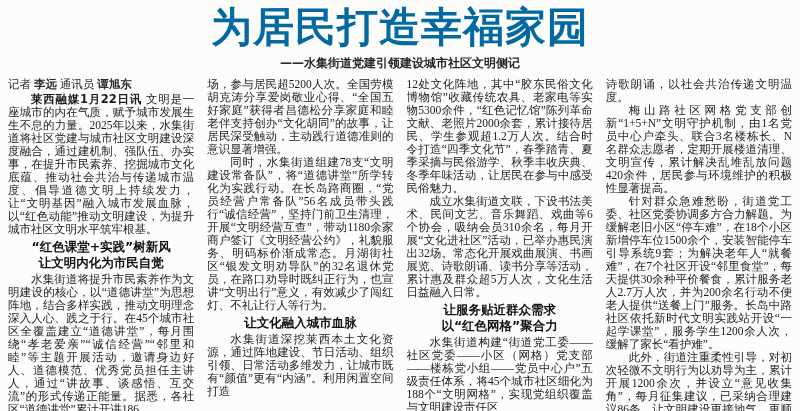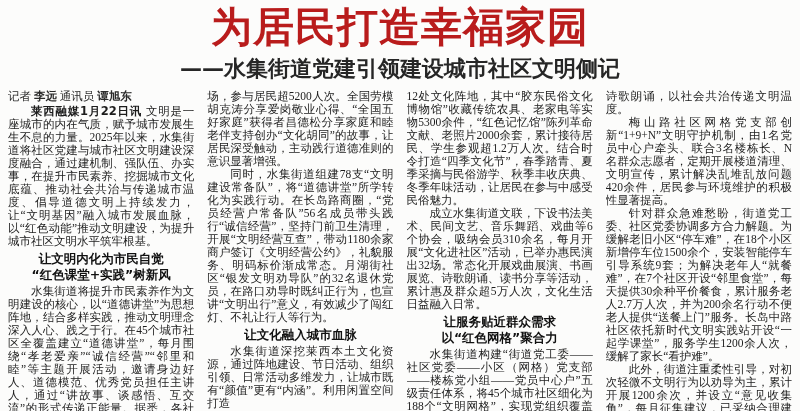--- a/index.html
+++ b/index.html
@@ -11,27 +11,27 @@
     -webkit-font-smoothing:antialiased;
   }
   .page{width:800px;height:411px;overflow:hidden;box-sizing:border-box;}
   .masthead{text-align:center;padding-top:5px;}
   .headline{
     font-family:"DejaVu Sans","Liberation Sans",sans-serif;
     font-weight:900;
     font-size:41px;
     line-height:1.12;
     letter-spacing:1px;
-    color:#b91c1c;
+    color:#0369a1;
     margin:0;
   }
   .subtitle{
     font-family:"DejaVu Sans","Liberation Sans",sans-serif;
     font-weight:700;
-    font-size:22px;
+    font-size:12px;
     line-height:1.2;
     color:#262626;
     margin:5px 0 0 0;
     text-align:center;
   }
   .columns{
     display:flex;
     gap:13px;
     padding:8px 8px 0 8px;
     box-sizing:border-box;
@@ -82,22 +82,22 @@
 <div class="page">
   <div class="masthead">
     <h1 class="headline">为居民打造幸福家园</h1>
     <h2 class="subtitle">——水集街道党建引领建设城市社区文明侧记</h2>
   </div>
   <div class="columns">
       <div class="col">
         <p class="byline"><span class="">记者 </span><span class="b">李远</span><span class=""> 通讯员 </span><span class="b">谭旭东</span></p>
         <p class="para"><span class="lead">莱西融媒1月22日讯</span><span>文明是一座城市的内在气质，赋予城市发展生生不息的力量。2025年以来，水集街道将社区党建与城市社区文明建设深度融合，通过建机制、强队伍、办实事，在提升市民素养、挖掘城市文化底蕴、推动社会共治与传递城市温度、倡导道德文明上持续发力，让“文明基因”融入城市发展血脉，以“红色动能”推动文明建设，为提升城市社区文明水平筑牢根基。</span></p>
         <h3 class="subhead">
+          <span class="shline">“红色课堂+实践”树新风</span>
           <span class="shline">让文明内化为市民自觉</span>
-          <span class="shline">“红色课堂+实践”树新风</span>
         </h3>
         <p class="para"><span>水集街道将提升市民素养作为文明建设的核心，以“道德讲堂”为思想阵地，结合多样实践，推动文明理念深入人心、践之于行。在45个城市社区全覆盖建立“道德讲堂”，每月围绕“孝老爱亲”“诚信经营”“邻里和睦”等主题开展活动，邀请身边好人、道德模范、优秀党员担任主讲人，通过“讲故事、谈感悟、互交流”的形式传递正能量。据悉，各社区“道德讲堂”累计开讲186</span></p>
       </div>
       <div class="col">
         <p class="para cont"><span>场，参与居民超5200人次。全国劳模胡克涛分享爱岗敬业心得、“全国五好家庭”获得者昌德松分享家庭和睦老伴支持创办“文化胡同”的故事，让居民深受触动，主动践行道德准则的意识显著增强。</span></p>
         <p class="para"><span>同时，水集街道组建78支“文明建设常备队”，将“道德讲堂”所学转化为实践行动。在长岛路商圈，“党员经营户常备队”56名成员带头践行“诚信经营”，坚持门前卫生清理，开展“文明经营互查”，带动1180余家商户签订《文明经营公约》，礼貌服务、明码标价渐成常态。月湖街社区“银发文明劝导队”的32名退休党员，在路口劝导时既纠正行为，也宣讲“文明出行”意义，有效减少了闯红灯、不礼让行人等行为。</span></p>
         <h3 class="subhead">
           <span class="shline">让文化融入城市血脉</span>
         </h3>
         <p class="para"><span>水集街道深挖莱西本土文化资源，通过阵地建设、节日活动、组织引领、日常活动多维发力，让城市既有“颜值”更有“内涵”。利用闲置空间打造</span></p>
@@ -106,18 +106,18 @@
         <p class="para cont"><span>12处文化阵地，其中“胶东民俗文化博物馆”收藏传统农具、老家电等实物5300余件，“红色记忆馆”陈列革命文献、老照片2000余套，累计接待居民、学生参观超1.2万人次。结合时令打造“四季文化节”，春季踏青、夏季采摘与民俗游学、秋季丰收庆典、冬季年味活动，让居民在参与中感受民俗魅力。</span></p>
         <p class="para"><span>成立水集街道文联，下设书法美术、民间文艺、音乐舞蹈、戏曲等6个协会，吸纳会员310余名，每月开展“文化进社区”活动，已举办惠民演出32场。常态化开展戏曲展演、书画展览、诗歌朗诵、读书分享等活动，累计惠及群众超5万人次，文化生活日益融入日常。</span></p>
         <h3 class="subhead">
           <span class="shline">让服务贴近群众需求</span>
           <span class="shline">以“红色网格”聚合力</span>
         </h3>
         <p class="para"><span>水集街道构建“街道党工委——社区党委——小区（网格）党支部——楼栋党小组——党员中心户”五级责任体系，将45个城市社区细化为188个“文明网格”，实现党组织覆盖与文明建设责任区</span></p>
       </div>
       <div class="col">
         <p class="para cont"><span>诗歌朗诵，以社会共治传递文明温度。</span></p>
-        <p class="para"><span>梅山路社区网格党支部创新“1+9+N”文明守护机制，由1名党员中心户牵头、联合3名楼栋长、N名群众志愿者，定期开展楼道清理、文明宣传，累计解决乱堆乱放问题420余件，居民参与环境维护的积极性显著提高。</span></p>
+        <p class="para"><span>梅山路社区网格党支部创新“1+5+N”文明守护机制，由1名党员中心户牵头、联合3名楼栋长、N名群众志愿者，定期开展楼道清理、文明宣传，累计解决乱堆乱放问题420余件，居民参与环境维护的积极性显著提高。</span></p>
         <p class="para"><span>针对群众急难愁盼，街道党工委、社区党委协调多方合力解题。为缓解老旧小区“停车难”，在18个小区新增停车位1500余个，安装智能停车引导系统9套；为解决老年人“就餐难”，在7个社区开设“邻里食堂”，每天提供30余种平价餐食，累计服务老人2.7万人次，并为200余名行动不便老人提供“送餐上门”服务。长岛中路社区依托新时代文明实践站开设“一起学课堂”，服务学生1200余人次，缓解了家长“看护难”。</span></p>
         <p class="para"><span>此外，街道注重柔性引导，对初次轻微不文明行为以劝导为主，累计开展1200余次，并设立“意见收集角”，每月征集建议，已采纳合理建议86条，让文明建设更接地气、更顺民心。</span></p>
       </div>
     </div>
 </div>
 
 </body></html>

